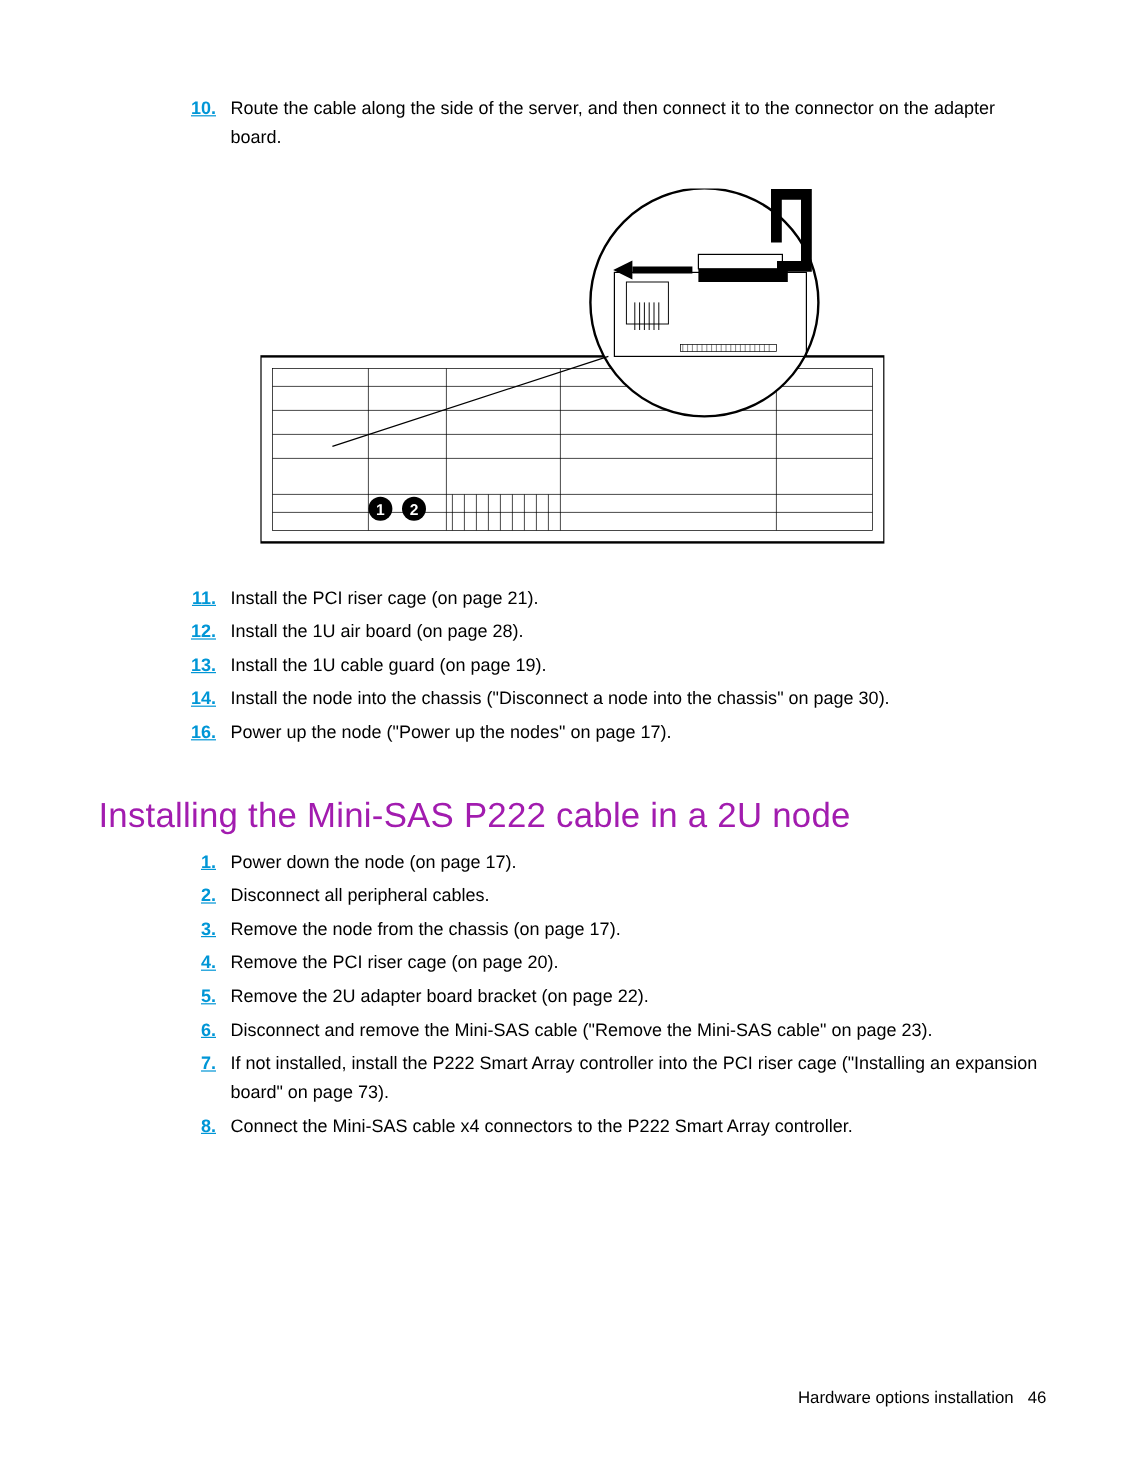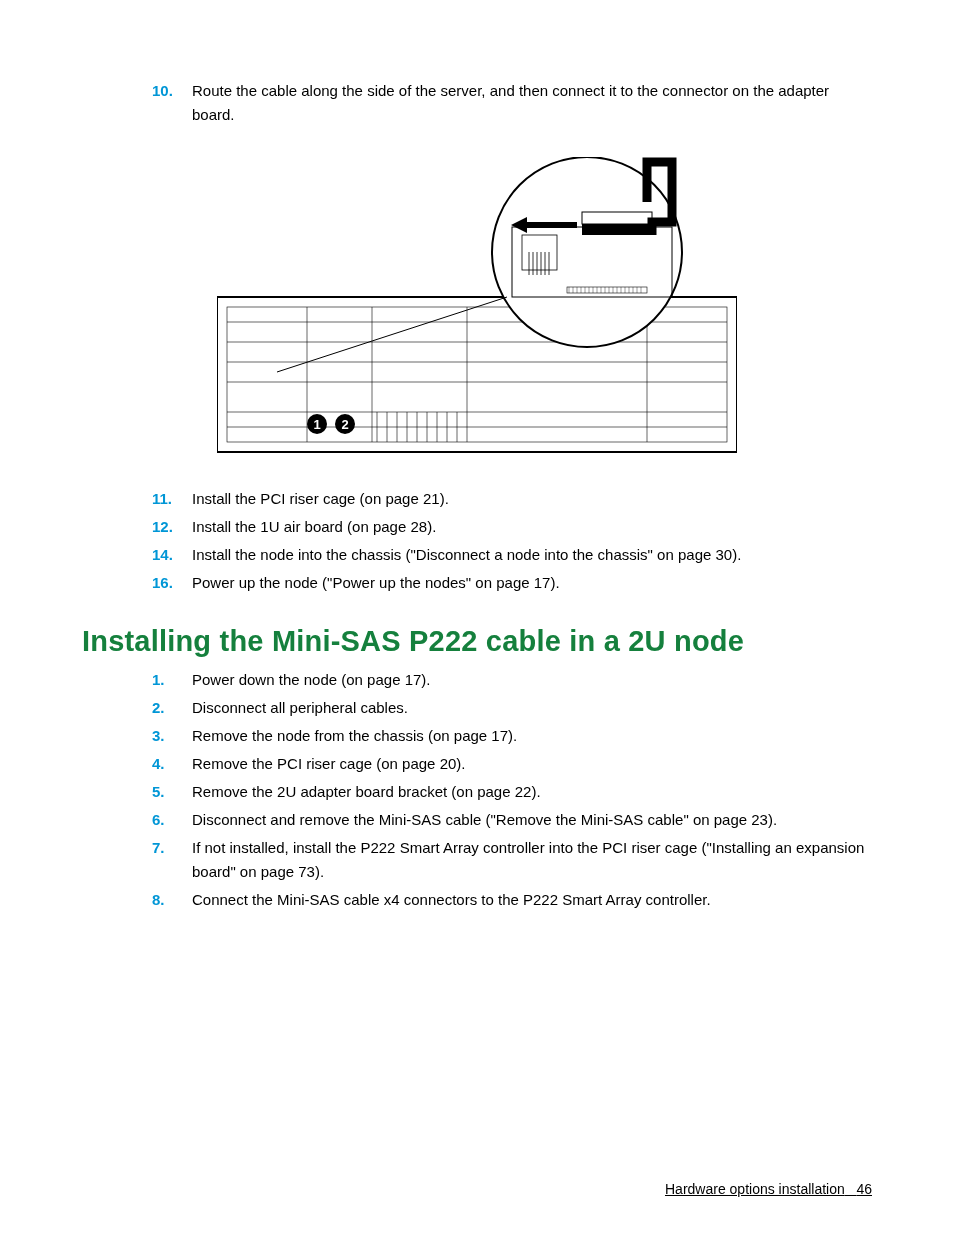--- a/index.html
+++ b/index.html
@@ -30,53 +30,54 @@
     line-height: 1.6;
     margin: 4px 0;
     position: relative;
     padding-left: 40px;
   }
   ol.steps > li .num {
     position: absolute;
     left: 0;
     top: 0;
     width: 28px;
+    text-align: right;
     font-weight: 600;
     color: #0096d6;
+    text-decoration: underline;
   }
   ol.steps > li .num::after {
     content: ".";
   }
   .link {
     color: #000000;
   }
   h2.section {
     font-size: 29px;
-    font-weight: 700;
-    color: #15803d;
-    margin: 30px 0 10px 0;
+    font-weight: 400;
+    color: #a21caf;
+    margin: 41px 0 10px 0;
     letter-spacing: 0.2px;
   }
   .figure {
     margin: 30px auto 30px auto;
     width: 520px;
     height: 300px;
     position: relative;
   }
   .figure svg {
     width: 100%;
     height: 100%;
   }
   .footer {
     position: absolute;
     right: 82px;
-    bottom: 38px;
+    bottom: 63px;
     font-size: 14px;
     color: #000;
-    text-decoration: underline;
   }
 </style>
 </head>
 <body>
 
 <div class="page">
 
   <ol class="steps" id="top-steps">
       <li><span class="num">10</span><span><span>Route the cable along the side of the server, and then connect it to the connector on the adapter board.</span></span></li>
     </ol>
@@ -165,20 +166,21 @@
         <polygon points="310,60 310,76 294,68" fill="#000"></polygon>
       </g>
 
       <line x1="290" y1="140" x2="60" y2="215" stroke="#000" stroke-width="1"></line>
     </svg>
   </div>
 
   <ol class="steps" id="mid-steps">
       <li><span class="num">11</span><span><span>Install the PCI riser cage (on page </span><span class="link">21</span><span>).</span></span></li>
       <li><span class="num">12</span><span><span>Install the 1U air board (on page </span><span class="link">28</span><span>).</span></span></li>
+      <li><span class="num">13</span><span><span>Install the 1U cable guard (on page </span><span class="link">19</span><span>).</span></span></li>
       <li><span class="num">14</span><span><span>Install the node into the chassis ("</span><span class="link">Disconnect a node into the chassis</span><span>" on page </span><span class="link">30</span><span>).</span></span></li>
       <li><span class="num">16</span><span><span>Power up the node ("</span><span class="link">Power up the nodes</span><span>" on page </span><span class="link">17</span><span>).</span></span></li>
     </ol>
 
   <h2 class="section">Installing the Mini-SAS P222 cable in a 2U node</h2>
 
   <ol class="steps" id="bottom-steps">
       <li><span class="num">1</span><span><span>Power down the node (on page </span><span class="link">17</span><span>).</span></span></li>
       <li><span class="num">2</span><span><span>Disconnect all peripheral cables.</span></span></li>
       <li><span class="num">3</span><span><span>Remove the node from the chassis (on page </span><span class="link">17</span><span>).</span></span></li>

